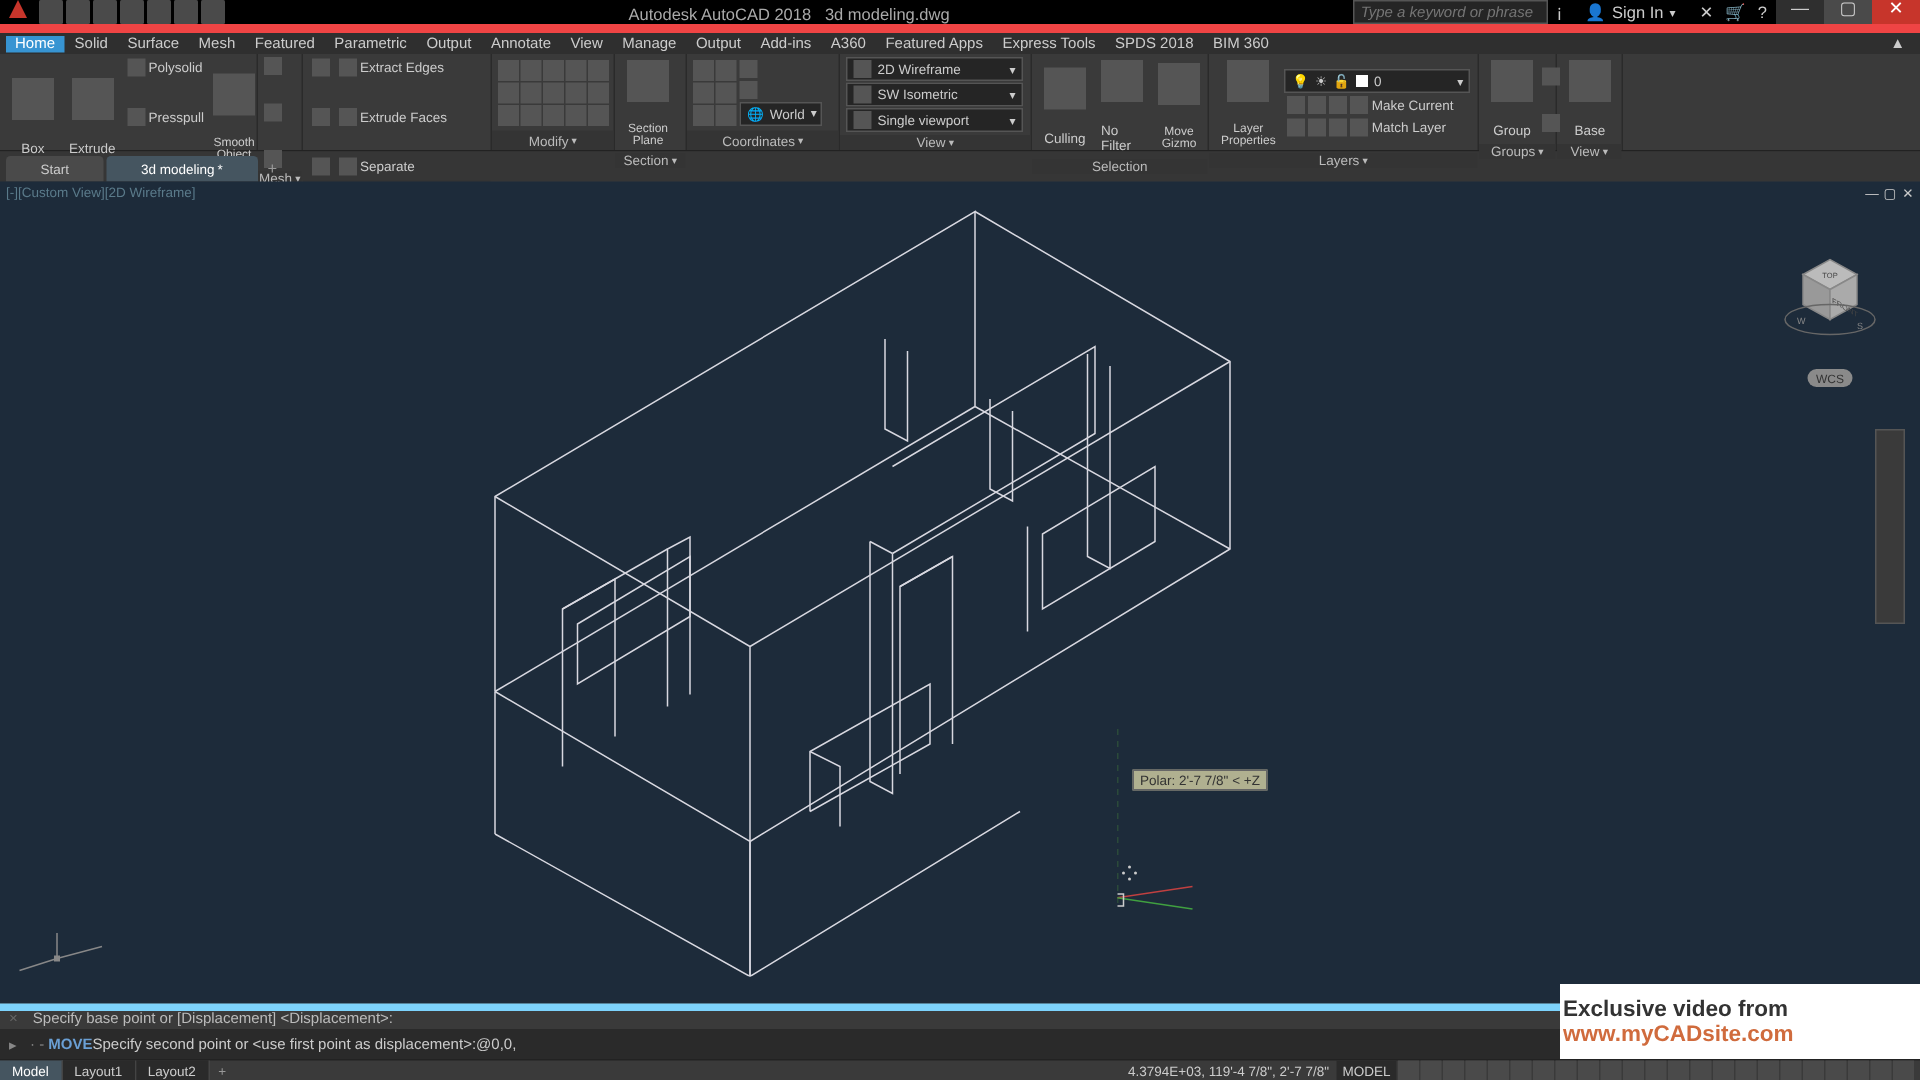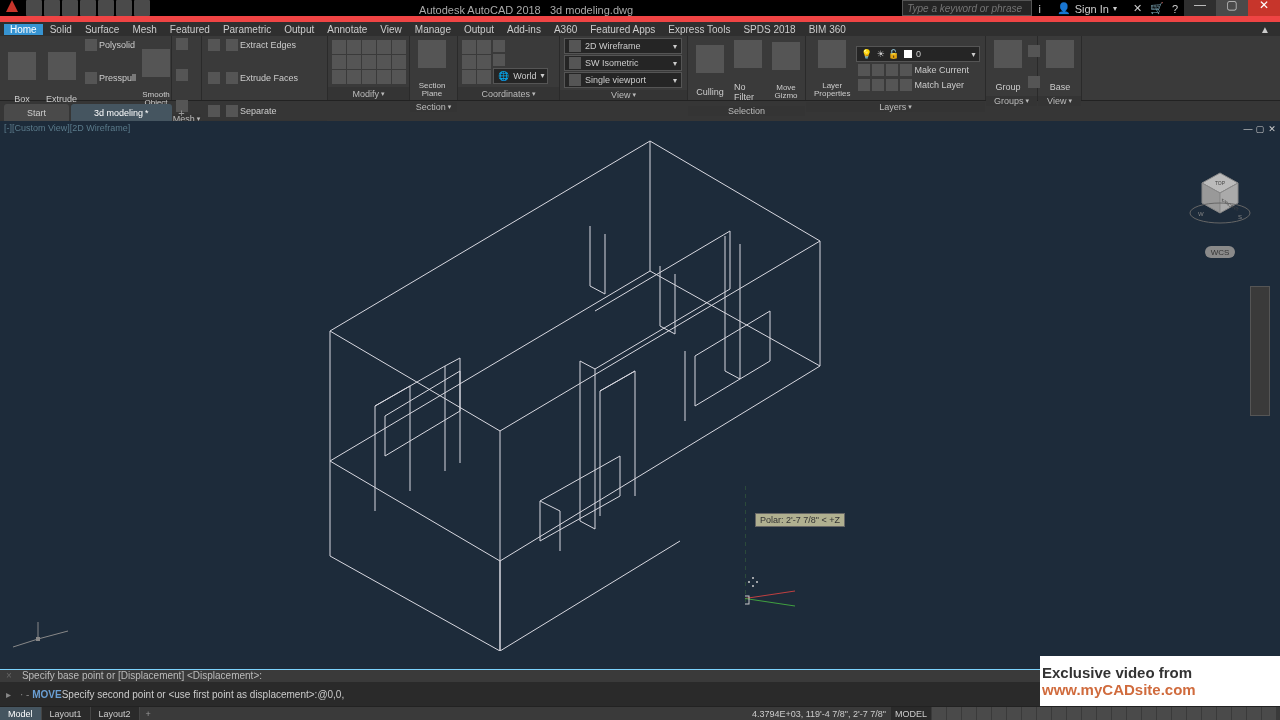--- a/index.html
+++ b/index.html
@@ -42,21 +42,21 @@
 .viewport{position:absolute;left:0;top:121px;right:0;height:548px;background:#1d2b3a}
 .view-label{position:absolute;left:4px;top:2px;font-size:9px;color:#5a7a8a}
 .view-ctrl{position:absolute;right:3px;top:3px;display:flex;gap:2px}
 .view-ctrl span{width:10px;height:10px;color:#ccc;font-size:9px;display:flex;align-items:center;justify-content:center;cursor:pointer}
 .viewcube{position:absolute;right:20px;top:35px;width:80px;height:80px}
 .wcs-badge{position:absolute;right:45px;top:125px;width:30px;height:12px;background:#8a8a8a;border-radius:6px;font-size:8px;color:#333;display:flex;align-items:center;justify-content:center}
 .navbar{position:absolute;right:10px;top:165px;width:20px;height:130px;background:#3a3a3a;border:1px solid #555}
 .ucs{position:absolute;left:8px;bottom:15px;width:70px;height:35px}
 .tooltip-box{position:absolute;left:755px;top:392px;background:#b0b090;border:1px solid #666;padding:1px 4px;font-size:9px;color:#333}
 .cursor-cross{position:absolute;left:745px;top:365px;pointer-events:none}
-.cmdline{position:absolute;left:0;bottom:14px;right:0;height:37px;background:#3a3a3a;border-top:1px solid #7dd3fc;display:flex;flex-direction:column}
+.cmdline{position:absolute;left:0;bottom:14px;right:0;height:37px;background:#3a3a3a;border-top:5px solid #7dd3fc;display:flex;flex-direction:column}
 .cmd-hist{height:12px;font-size:10px;color:#bbb;padding:0 6px;font-family:Consolas,monospace;background:#3a3a3a}
 .cmd-input{flex:1;background:#2a2a2a;display:flex;align-items:center;padding:0 6px;font-size:10px;color:#ccc;font-family:Consolas,monospace}
 .cmd-input .chev{width:10px;height:10px;margin-right:4px;color:#888}
 .statusbar{position:absolute;left:0;bottom:0;right:0;height:14px;background:#3a3a3a;display:flex;align-items:center;font-size:9px;color:#ccc;border-top:1px solid #222}
 .sb-tab{padding:0 8px;background:#2a2a2a;height:14px;display:flex;align-items:center;border-right:1px solid #444;cursor:pointer}
 .sb-tab.active{background:#455560;color:#fff}
 .sb-add{padding:0 6px;color:#999;cursor:pointer}
 .sb-right{margin-left:auto;display:flex;align-items:center;gap:1px;padding-right:4px}
 .sb-item{padding:0 4px;height:14px;display:flex;align-items:center;cursor:pointer}
 .sb-icon{width:14px;height:14px;background:#4a4a4a;cursor:pointer}

